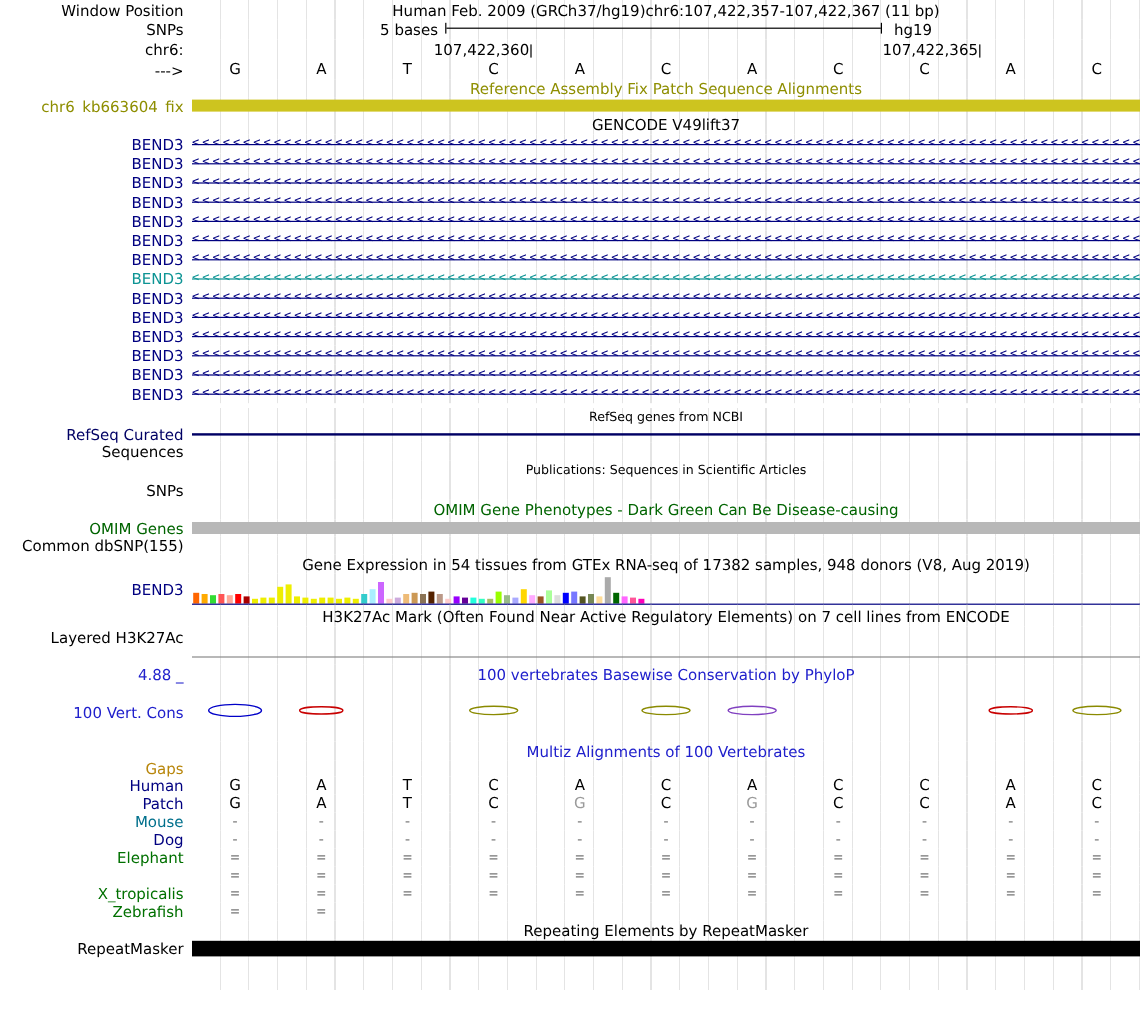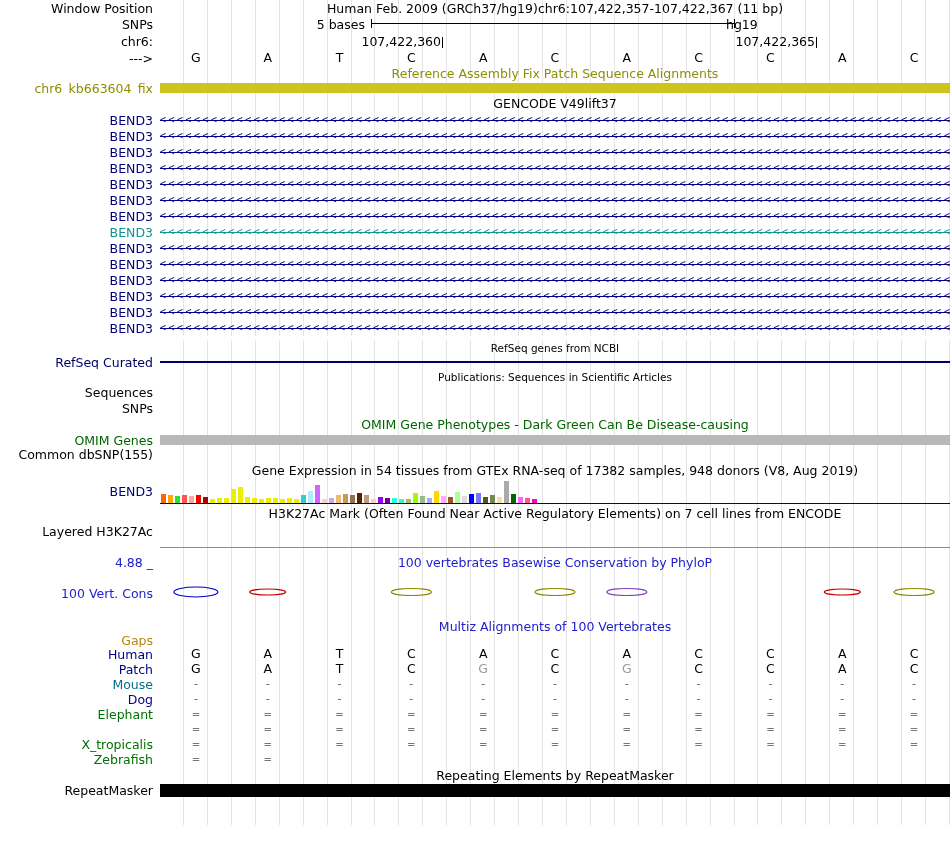--- a/index.html
+++ b/index.html
@@ -56,21 +56,21 @@
       <span>Human Feb. 2009 (GRCh37/hg19)</span>
       <span>chr6:107,422,357-107,422,367 (11 bp)</span>
     </div>
   </div>
 
   <div class="row" style="height:17px">
     <div class="lbl">SNPs</div>
     <div class="content">
       <span class="abs" style="right:585px;top:1px">5 bases</span>
       <div class="scale-bar" style="left:211px;width:362px;top:3px"></div>
-      <span class="abs" style="left:566px;top:1px">hg19</span>
+      <span class="abs" style="left:585px;top:1px">hg19</span>
     </div>
   </div>
 
   <div class="row" style="height:17px">
     <div class="lbl">chr6:</div>
     <div class="content">
       <span class="abs" style="right:507px;top:1px"><span>107,422,360</span><span class="tick"></span></span>
       <span class="abs" style="right:133px;top:1px"><span>107,422,365</span><span class="tick"></span></span>
     </div>
   </div>
@@ -218,27 +218,27 @@
     <div class="content title title-sm">RefSeq genes from NCBI</div>
   </div>
 
   <div class="row" style="height:14px">
     <div class="lbl" style="color: rgb(0, 0, 100);">RefSeq Curated</div>
     <div class="content">
       <div class="refseq-line" style="background: rgb(0, 0, 100);"></div>
     </div>
   </div>
 
-  <div class="row" style="height:16px">
-    <div class="lbl"></div>
-    <div class="content title title-sm">Publications: Sequences in Scientific Articles</div>
-  </div>
   <div class="row" style="height:15px">
     <div class="lbl">Sequences</div>
     <div class="content"></div>
+  </div>
+  <div class="row" style="height:16px">
+    <div class="lbl"></div>
+    <div class="content title title-sm">Publications: Sequences in Scientific Articles</div>
   </div>
   <div class="row" style="height:16px">
     <div class="lbl">SNPs</div>
     <div class="content"></div>
   </div>
 
   <div class="row" style="height:17px">
     <div class="lbl"></div>
     <div class="content title" style="color: rgb(0, 100, 0);">OMIM Gene Phenotypes - Dark Green Can Be Disease-causing</div>
   </div>

